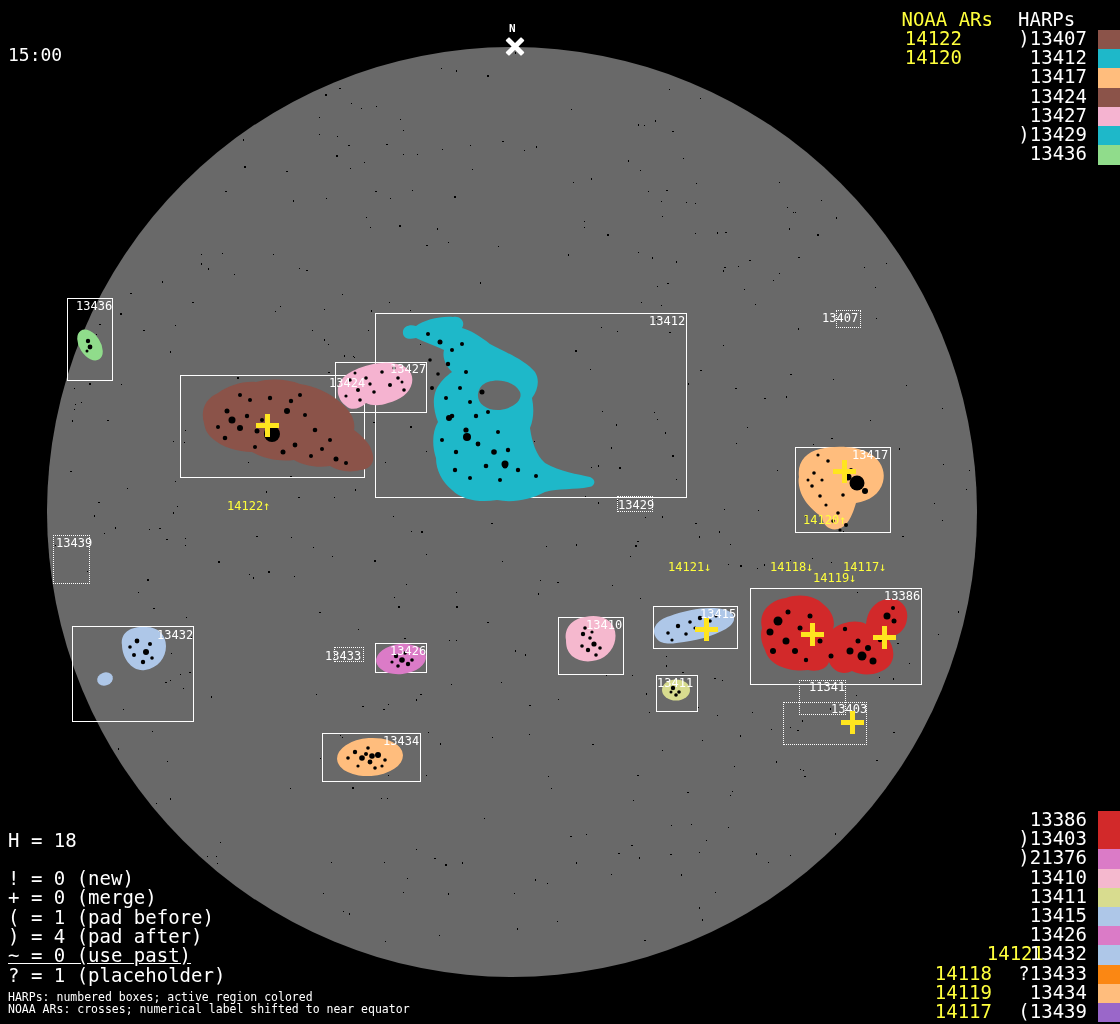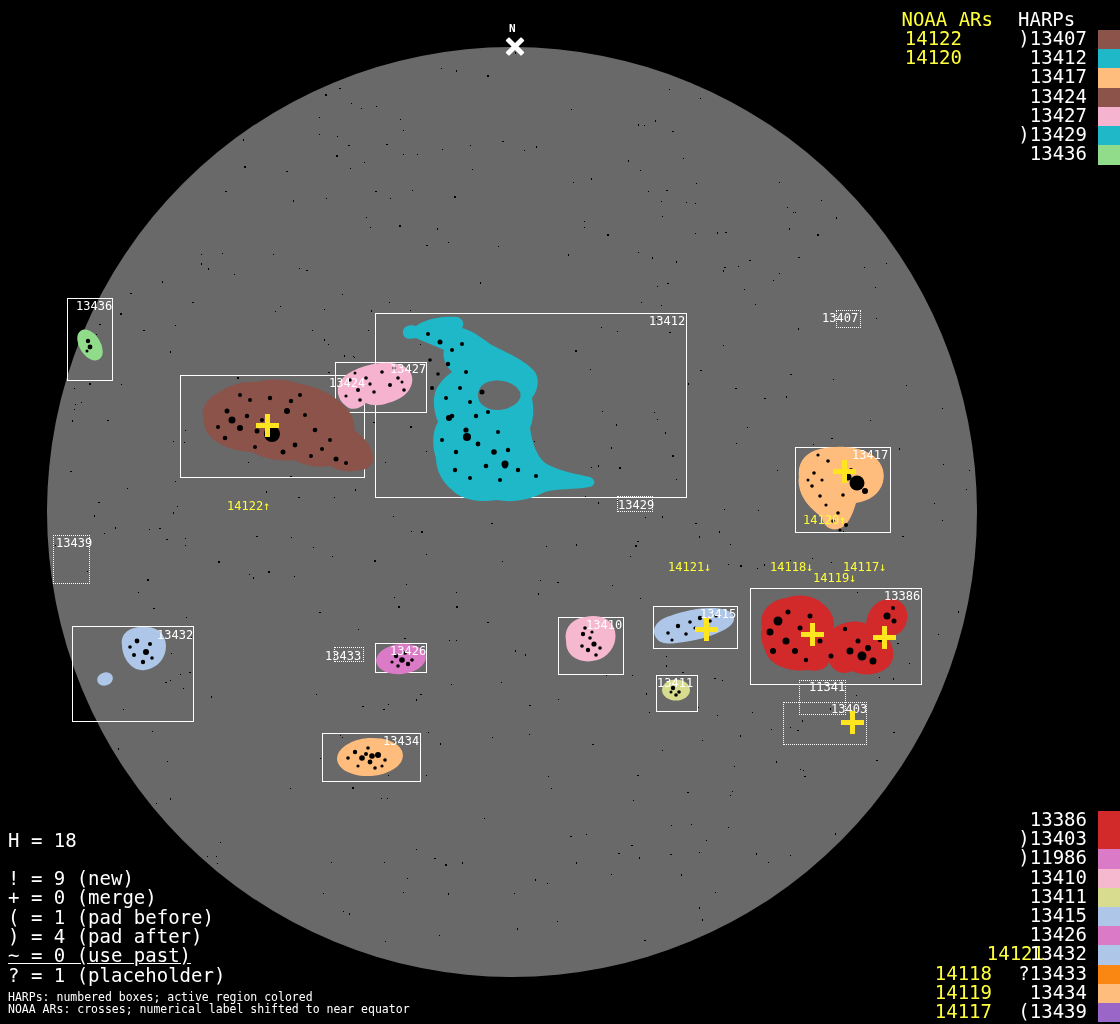--- a/index.html
+++ b/index.html
@@ -764,20 +764,21 @@
       <div class="cross" data-interactable="false" style="left: 873px; top: 626px;"></div>
       <div class="cross" data-interactable="false" style="left: 841px; top: 711px;"></div>
     </div>
 
   <div id="north-marker" data-interactable="false">
     <span id="north-n" data-interactable="false">N</span>
     <span id="north-x" data-interactable="false"></span>
   </div>
 
   <div id="header" data-interactable="false">
+    <div data-interactable="false">15:00</div>
   </div>
 
   <div class="ltitle lrow noaa" style="left:880px;top:10px;width:113px;" data-interactable="false">NOAA ARs</div>
   <div class="ltitle" style="left:1018px;top:10px;color:#fff;" data-interactable="false">HARPs</div>
   <div id="legend-top" data-interactable="false">
       <div class="lrow noaa" data-interactable="false" style="left: 880px; top: 29px; width: 82px;">14122</div>
       <div class="lrow noaa" data-interactable="false" style="left: 880px; top: 48.2px; width: 82px;">14120</div>
       <div class="lrow wht" data-interactable="false" style="left: 1000px; top: 29px; width: 87px;">)13407</div>
       <div class="swatch" data-interactable="false" style="left: 1098px; top: 30px; height: 19.4px; background: rgb(139, 83, 73);"></div>
       <div class="lrow wht" data-interactable="false" style="left: 1000px; top: 48.2px; width: 87px;">13412</div>
@@ -791,21 +792,21 @@
       <div class="lrow wht" data-interactable="false" style="left: 1000px; top: 125px; width: 87px;">)13429</div>
       <div class="swatch" data-interactable="false" style="left: 1098px; top: 126px; height: 19.4px; background: rgb(30, 184, 201);"></div>
       <div class="lrow wht" data-interactable="false" style="left: 1000px; top: 144.2px; width: 87px;">13436</div>
       <div class="swatch" data-interactable="false" style="left: 1098px; top: 145.2px; height: 19.4px; background: rgb(144, 220, 139);"></div>
     </div>
   <div id="legend-bottom" data-interactable="false">
       <div class="lrow wht" data-interactable="false" style="left: 975px; top: 810px; width: 112px;">13386</div>
       <div class="swatch" data-interactable="false" style="left: 1098px; top: 811px; height: 19.4px; background: rgb(210, 41, 42);"></div>
       <div class="lrow wht" data-interactable="false" style="left: 975px; top: 829.2px; width: 112px; text-align: right;">)13403</div>
       <div class="swatch" data-interactable="false" style="left: 1098px; top: 830.2px; height: 19.4px; background: rgb(210, 41, 42);"></div>
-      <div class="lrow wht" data-interactable="false" style="left: 975px; top: 848.4px; width: 112px;">)11986</div>
+      <div class="lrow wht" data-interactable="false" style="left: 975px; top: 848.4px; width: 112px;">)21376</div>
       <div class="swatch" data-interactable="false" style="left: 1098px; top: 849.4px; height: 19.4px; background: rgb(219, 123, 199);"></div>
       <div class="lrow wht" data-interactable="false" style="left: 975px; top: 867.6px; width: 112px;">13410</div>
       <div class="swatch" data-interactable="false" style="left: 1098px; top: 868.6px; height: 19.4px; background: rgb(245, 184, 206);"></div>
       <div class="lrow wht" data-interactable="false" style="left: 975px; top: 886.8px; width: 112px;">13411</div>
       <div class="swatch" data-interactable="false" style="left: 1098px; top: 887.8px; height: 19.4px; background: rgb(216, 220, 143);"></div>
       <div class="lrow wht" data-interactable="false" style="left: 975px; top: 906px; width: 112px;">13415</div>
       <div class="swatch" data-interactable="false" style="left: 1098px; top: 907px; height: 19.4px; background: rgb(174, 199, 232);"></div>
       <div class="lrow wht" data-interactable="false" style="left: 975px; top: 925.2px; width: 112px;">13426</div>
       <div class="swatch" data-interactable="false" style="left: 1098px; top: 926.2px; height: 19.4px; background: rgb(219, 123, 199);"></div>
       <div class="lrow noaa" data-interactable="false" style="left: 932px; top: 944.4px; width: 112px;">14121</div>
@@ -817,21 +818,21 @@
       <div class="lrow noaa" data-interactable="false" style="left: 880px; top: 982.8px; width: 112px;">14119</div>
       <div class="lrow wht" data-interactable="false" style="left: 975px; top: 982.8px; width: 112px;">13434</div>
       <div class="swatch" data-interactable="false" style="left: 1098px; top: 983.8px; height: 19.4px; background: rgb(255, 189, 125);"></div>
       <div class="lrow noaa" data-interactable="false" style="left: 880px; top: 1002px; width: 112px;">14117</div>
       <div class="lrow wht" data-interactable="false" style="left: 975px; top: 1002px; width: 112px;">(13439</div>
       <div class="swatch" data-interactable="false" style="left: 1098px; top: 1003px; height: 19.4px; background: rgb(154, 103, 201);"></div>
     </div>
 
   <div class="stat" style="top:831px;" data-interactable="false">H = 18</div>
   <div id="stats-lines" data-interactable="false">
-      <div class="stat" data-interactable="false" style="top: 869px;">! = 9 (new)</div>
+      <div class="stat" data-interactable="false" style="top: 869px;">! = 0 (new)</div>
       <div class="stat" data-interactable="false" style="top: 888.3px;">+ = 0 (merge)</div>
       <div class="stat" data-interactable="false" style="top: 907.6px;">( = 1 (pad before)</div>
       <div class="stat" data-interactable="false" style="top: 926.9px;">) = 4 (pad after)</div>
       <div class="stat" data-interactable="false" style="top: 946.2px; text-decoration: underline;">~ = 0 (use past)</div>
       <div class="stat" data-interactable="false" style="top: 965.5px;">? = 1 (placeholder)</div>
     </div>
   <div id="footnotes" data-interactable="false">
       <div class="foot" data-interactable="false" style="top: 991px;">HARPs: numbered boxes; active region colored</div>
       <div class="foot" data-interactable="false" style="top: 1003px;">NOAA ARs: crosses; numerical label shifted to near equator</div>
     </div>

